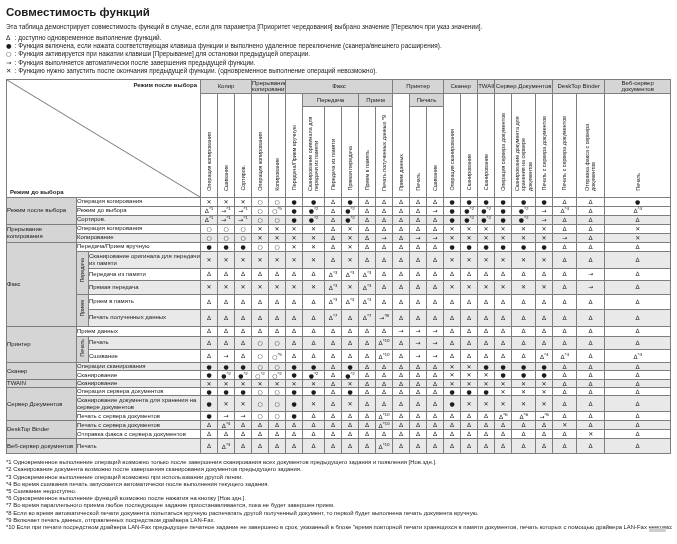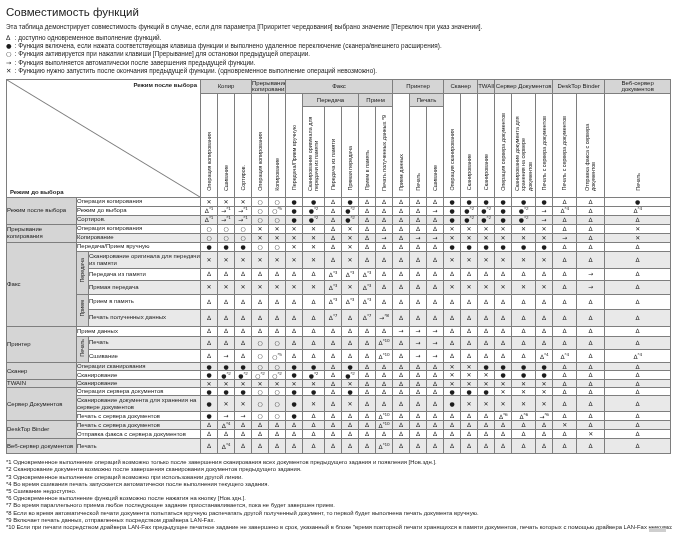--- a/index.html
+++ b/index.html
@@ -3,21 +3,21 @@
 <meta charset="utf-8">
 <style>
   * { box-sizing: border-box; }
   html,body { margin:0; padding:0; }
   body {
     width:677px; height:544px; overflow:hidden; position:relative;
     background:#ffffff; color:#1c1c1c;
     font-family:"Liberation Sans", sans-serif;
   }
   .page { padding:6px 5px 0 6px; }
-  .title { font-size:11.5px; font-weight:normal; margin:0 0 5px 0; }
+  .title { font-size:11.5px; font-weight:bold; margin:0 0 5px 0; }
   .intro { font-size:6.4px; line-height:7.5px; margin:0 0 3px 0; }
   .legend-item { font-size:6.4px; line-height:7.4px; }
   .legend-item .sym { font-family:"DejaVu Sans", sans-serif; display:inline-block; min-width:7px; }
 
   table.matrix { border-collapse:collapse; table-layout:fixed; width:664px; margin-top:3px; }
   .matrix th, .matrix td { border:1px solid #7e7e7e; padding:0; overflow:hidden; font-weight:normal; }
 
   .corner { background:#fff; position:relative; }
   .corner span { position:absolute; font-size:6px; font-weight:bold; white-space:nowrap; }
   .corner .tr-label { top:2px; right:3px; }

